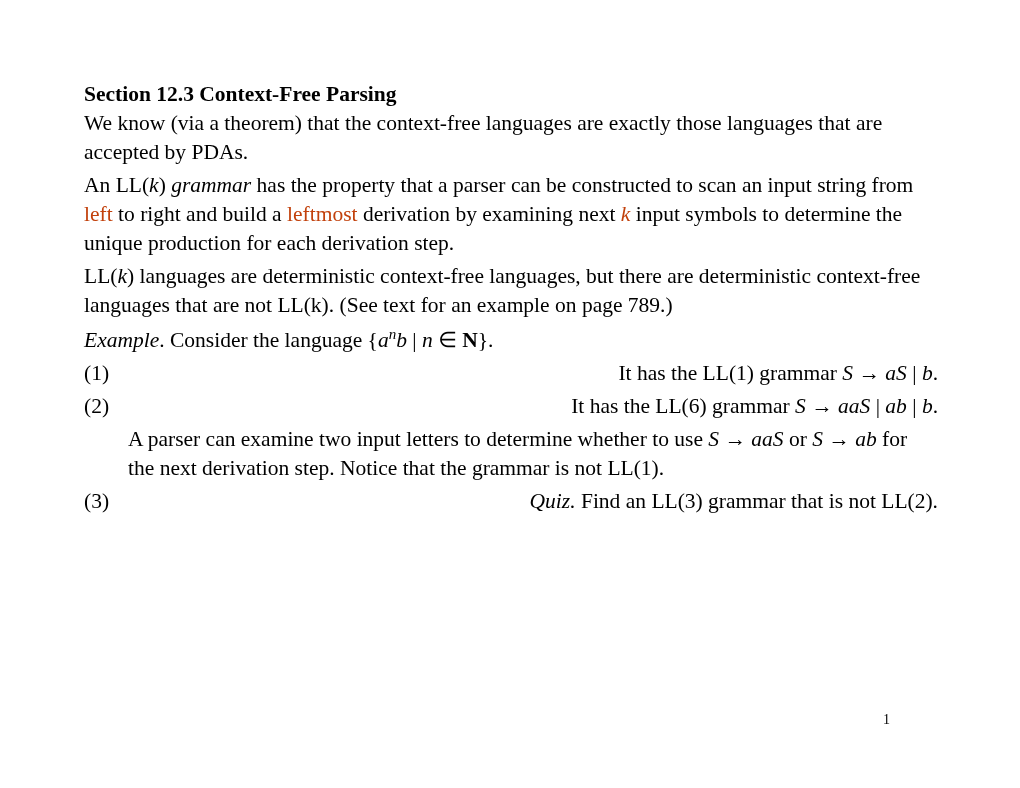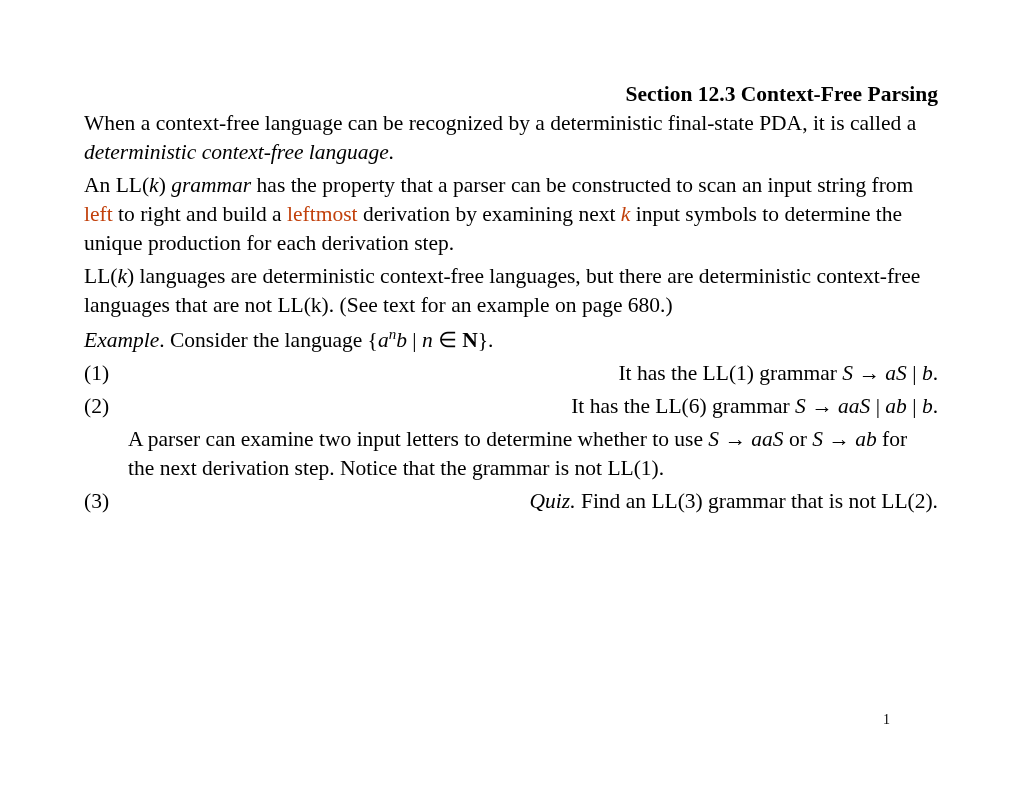--- a/index.html
+++ b/index.html
@@ -13,21 +13,20 @@
     }
     .page {
       padding: 80px 82px 0 84px;
       color: #000000;
       font-size: 21.5px;
       line-height: 1.35;
     }
     .heading {
       font-weight: bold;
       margin-bottom: 0;
-      text-align: right;
     }
     .para {
       margin-top: 0;
       margin-bottom: 4px;
     }
     .blue {
       color: #c2410c;
     }
     .italic {
       font-style: italic;
@@ -63,32 +62,30 @@
       font-size: 14px;
     }
   </style>
 </head>
 <body>
 
 <div class="page">
 
   <div class="heading">Section 12.3 Context-Free Parsing</div>
 
+  <div class="para">We know (via a theorem) that the context-free languages are exactly those languages that are accepted by PDAs.</div>
 
-  <div class="para">
-    <span>When a context-free language can be recognized by a deterministic final-state PDA, it is called a </span><span class="italic">deterministic context-free language.</span>
-  </div>
 
   <div class="para">
     <span>An LL(</span><span class="italic">k</span><span>) </span><span class="italic">grammar</span><span> has the property that a parser can be constructed to scan an input string from </span><span class="blue">left</span><span> to right and build a </span><span class="blue">leftmost</span><span> derivation by examining next </span><span class="italic blue">k</span><span> input symbols to determine the unique production for each derivation step.</span>
   </div>
 
 
   <div class="para">
-    <span>LL(</span><span class="italic">k</span><span>) languages are deterministic context-free languages, but there are deterministic context-free languages that are not LL(k). (See text for an example on page 680.)</span>
+    <span>LL(</span><span class="italic">k</span><span>) languages are deterministic context-free languages, but there are deterministic context-free languages that are not LL(k). (See text for an example on page 789.)</span>
   </div>
 
   <div class="para">
     <span class="italic">Example</span><span>. Consider the language {</span><span class="italic">a</span><span class="sup">n</span><span class="italic">b</span><span> | </span><span class="italic">n</span><span> ∈ </span><span class="bold">N</span><span>}.</span>
   </div>
 
   <div class="list-row">
     <div class="list-num">(1)</div>
     <div class="list-body">
       <span>It has the LL(1) grammar </span><span class="italic">S</span><span> → </span><span class="italic">aS</span><span> | </span><span class="italic">b</span><span>.</span>

